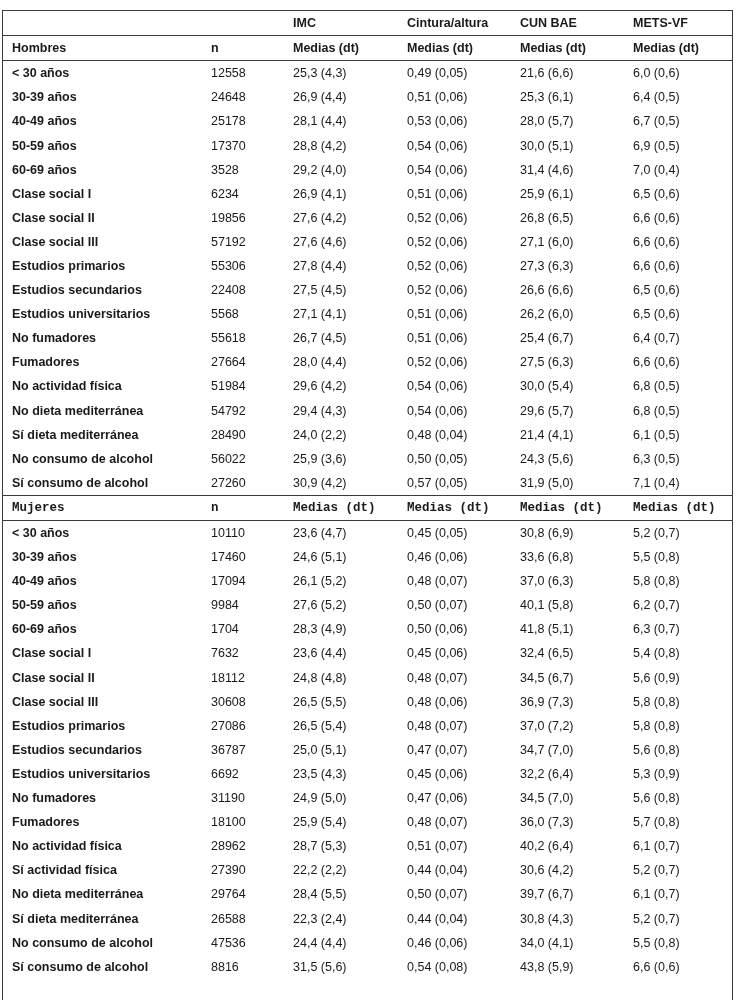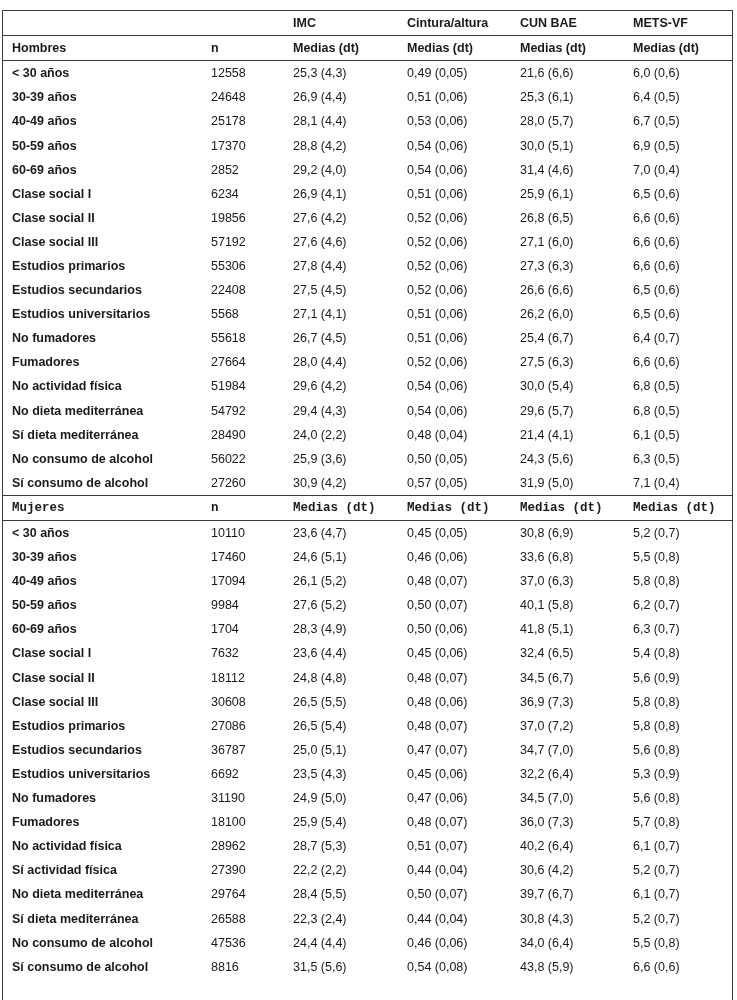--- a/index.html
+++ b/index.html
@@ -97,21 +97,21 @@
         <tr>
           <td class="label">50-59 años</td>
           <td class="num">17370</td>
           <td class="num">28,8 (4,2)</td>
           <td class="num">0,54 (0,06)</td>
           <td class="num">30,0 (5,1)</td>
           <td class="num">6,9 (0,5)</td>
         </tr>
         <tr>
           <td class="label">60-69 años</td>
-          <td class="num">2852</td>
+          <td class="num">3528</td>
           <td class="num">29,2 (4,0)</td>
           <td class="num">0,54 (0,06)</td>
           <td class="num">31,4 (4,6)</td>
           <td class="num">7,0 (0,4)</td>
         </tr>
         <tr>
           <td class="label">Clase social I</td>
           <td class="num">6234</td>
           <td class="num">26,9 (4,1)</td>
           <td class="num">0,51 (0,06)</td>
@@ -356,21 +356,21 @@
           <td class="num">22,3 (2,4)</td>
           <td class="num">0,44 (0,04)</td>
           <td class="num">30,8 (4,3)</td>
           <td class="num">5,2 (0,7)</td>
         </tr>
         <tr>
           <td class="label">No consumo de alcohol</td>
           <td class="num">47536</td>
           <td class="num">24,4 (4,4)</td>
           <td class="num">0,46 (0,06)</td>
-          <td class="num">34,0 (6,4)</td>
+          <td class="num">34,0 (4,1)</td>
           <td class="num">5,5 (0,8)</td>
         </tr>
         <tr>
           <td class="label">Sí consumo de alcohol</td>
           <td class="num">8816</td>
           <td class="num">31,5 (5,6)</td>
           <td class="num">0,54 (0,08)</td>
           <td class="num">43,8 (5,9)</td>
           <td class="num">6,6 (0,6)</td>
         </tr>

